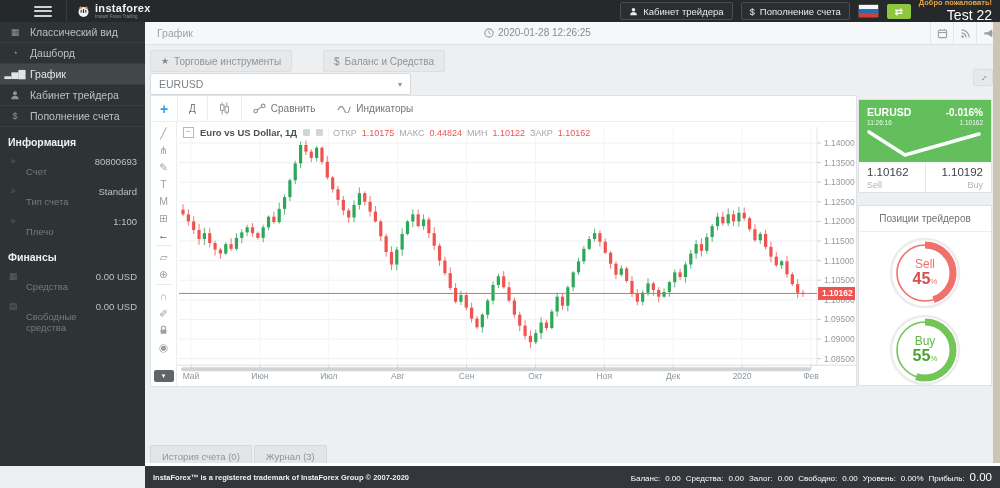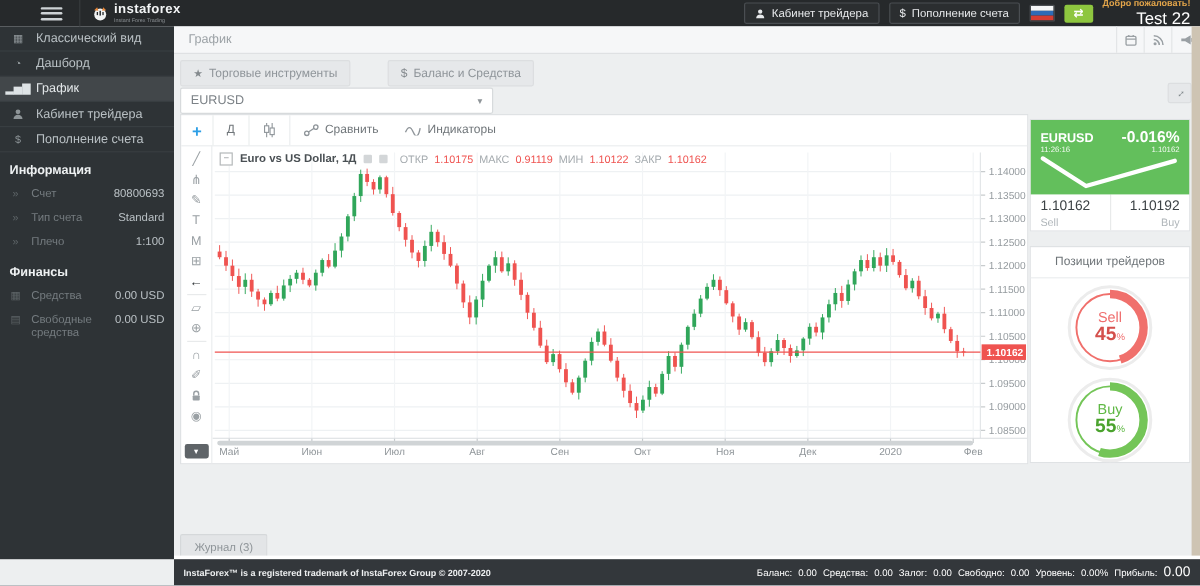--- a/index.html
+++ b/index.html
@@ -27,21 +27,21 @@
   #welcome .w2{color:#fff;font-size:14px;}
   
   #sidebar{left:0;top:22px;width:145px;height:444px;background:#2e3336;color:#c3cacd;}
   .menu-item{display:flex;align-items:center;height:20px;border-bottom:1px solid #383e41;cursor:pointer;font-size:10.5px;color:#b9c0c4;}
   .menu-item .mi-ic{width:30px;text-align:center;color:#8d9497;font-size:9px;display:flex;justify-content:center;}
   .menu-item.active{background:#42474a;color:#e4e8ea;}
   .menu-item.active .mi-ic{color:#dfe4e6;}
   .side-sec-title{font-size:10.5px;font-weight:bold;color:#eef1f2;padding:9px 0 4px 8px;}
   .side-row{display:flex;align-items:flex-start;font-size:9.5px;padding:4px 8px 4px 0;}
   .side-row .sr-ic{width:26px;text-align:center;color:#5d6467;font-size:9px;flex:none;}
-  .side-row .sr-lb{color:#747b7f;flex:1;line-height:1.25;}
+  .side-row .sr-lb{color:#747b7f;flex:1;line-height:1.25;margin-top:10px;}
   .side-row .sr-vl{color:#bac1c5;text-align:right;white-space:nowrap;}
   
   #pageheader{left:145px;top:22px;width:855px;height:22px;background:#f6f7f8;border-bottom:1px solid #dfe1e3;}
   #page-title{position:absolute;left:12px;top:5px;font-size:10.5px;color:#9ca2a6;}
   #datetime{position:absolute;left:0;right:70px;top:5px;text-align:center;font-size:10px;color:#868c90;display:flex;align-items:center;justify-content:center;gap:4px;}
   .ph-ic{position:absolute;top:0;width:23px;height:22px;border-left:1px solid #e3e5e7;display:flex;align-items:center;justify-content:center;cursor:pointer;}
   
   .gray-btn{position:absolute;height:20px;background:#e6e8ea;border:1px solid #dcdee0;border-radius:2px;
             font-size:10px;color:#8f959a;display:flex;align-items:center;gap:5px;padding:0 10px;cursor:pointer;}
   #symbol-select{left:150px;top:73px;width:243px;height:20px;background:#fff;border:1px solid #d7dadc;border-radius:2px;
@@ -69,21 +69,21 @@
   #legend-title{color:#4a5054;font-weight:bold;font-size:9.5px;}
   .legend-mini{width:7px;height:7px;background:#d3d6d8;border-radius:1px;}
   .lg-lb{color:#a4aaae;}
   .lg-vl{color:#ef5350;}
   #chart-svg{position:absolute;left:26px;top:25px;}
   
   #quote-card{left:858px;top:99px;width:134px;background:#fff;border:1px solid #dfe2e4;box-sizing:border-box;}
   #quote-head{position:relative;height:62px;background:#63bf5c;color:#fff;padding:6px 8px 0;box-sizing:border-box;}
   .qrow{display:flex;justify-content:space-between;align-items:baseline;line-height:1.2;}
   .q-sym{font-size:10.5px;font-weight:bold;}
-  .q-chg{font-size:13px;font-weight:bold;}
+  .q-chg{font-size:10px;font-weight:bold;}
   .q-time,.q-price{font-size:6.5px;opacity:.9;}
   #quote-cells{display:flex;height:30px;}
   .q-cell{flex:1;padding:4px 8px;box-sizing:border-box;}
   .q-cell.right{text-align:right;border-left:1px solid #e8eaea;}
   .q-big{font-size:11.5px;color:#3d4346;line-height:1.2;}
   .q-side{font-size:9px;color:#b0b6ba;}
   #positions-card{left:858px;top:205px;width:134px;height:181px;background:#fff;border:1px solid #dfe2e4;box-sizing:border-box;
                   display:flex;flex-direction:column;align-items:center;}
   #positions-title{width:100%;text-align:center;font-size:10px;color:#6e7478;padding:7px 0;border-bottom:1px solid #eceeef;box-sizing:border-box;}
   .gauge{position:relative;width:72px;height:72px;margin-top:5px;}
@@ -221,20 +221,27 @@
         <div class="side-row">
           <span class="sr-ic">▤</span>
           <span class="sr-lb">Свободные средства</span>
           <span class="sr-vl">0.00 USD</span>
         </div>
       </div>
   </div>
 
   <div id="pageheader" class="abs">
     <div id="page-title">График</div>
+    <div id="datetime">
+      <svg width="10" height="10" viewBox="0 0 12 12">
+        <circle cx="6" cy="6" r="5" fill="none" stroke="#9aa0a4" stroke-width="1.4"></circle>
+        <path d="M6 3.2V6l2 1.4" fill="none" stroke="#9aa0a4" stroke-width="1.2"></path>
+      </svg>
+      <span>2020-01-28 12:26:25</span>
+    </div>
     <div class="ph-ic" style="right:46px">
       <svg width="11" height="11" viewBox="0 0 12 12">
           <rect x="1.5" y="2.5" width="9" height="8" rx="1" fill="none" stroke="#9aa0a4" stroke-width="1.2"></rect>
           <line x1="1.5" y1="5" x2="10.5" y2="5" stroke="#9aa0a4" stroke-width="1.2"></line>
           <line x1="4" y1="1.2" x2="4" y2="3" stroke="#9aa0a4" stroke-width="1.2"></line>
           <line x1="8" y1="1.2" x2="8" y2="3" stroke="#9aa0a4" stroke-width="1.2"></line>
         </svg>
     </div>
     <div class="ph-ic" style="right:23px">
       <svg width="11" height="11" viewBox="0 0 12 12">
@@ -327,21 +334,21 @@
 
     <div id="chart-legend">
       <span id="legend-collapse">−</span>
       <span id="legend-title">Euro vs US Dollar, 1Д</span>
       <span class="legend-mini"></span>
       <span class="legend-mini"></span>
       <span id="legend-ohlc" style="display:flex;gap:5px;margin-left:4px;">
           <span class="lg-lb">ОТКР</span>
           <span class="lg-vl">1.10175</span>
           <span class="lg-lb">МАКС</span>
-          <span class="lg-vl">0.91119</span>
+          <span class="lg-vl">0.44824</span>
           <span class="lg-lb">МИН</span>
           <span class="lg-vl">1.10122</span>
           <span class="lg-lb">ЗАКР</span>
           <span class="lg-vl">1.10162</span>
         </span>
     </div>
 
     <svg id="chart-svg" width="679" height="265" viewBox="0 0 679 265">
         <line x1="2" y1="22" x2="640" y2="22" stroke="#eef1f3" stroke-width="1"></line>
         <line x1="640" y1="22" x2="644" y2="22" stroke="#c8ccce" stroke-width="1"></line>
@@ -702,20 +709,21 @@
       <div class="gtxt">
         <span class="g-word">Buy</span>
         <span class="g-num"><span>55</span><span class="g-pct">%</span></span>
       </div>
     </div>
   </div>
 
   <div id="right-strip" class="abs"></div>
 
   <div id="tabs" class="abs">
+      <div class="tab">История счета (0)</div>
       <div class="tab">Журнал (3)</div>
     </div>
   <div id="tabstrip" class="abs"></div>
 
   <div id="footer" class="abs">
     <span id="copyright">InstaForex™ is a registered trademark of InstaForex Group © 2007-2020</span>
     <div id="footer-stats">
         <span class="fs-lb">Баланс:</span>
         <span class="fs-vl">0.00</span>
         <span class="fs-lb">Средства:</span>

